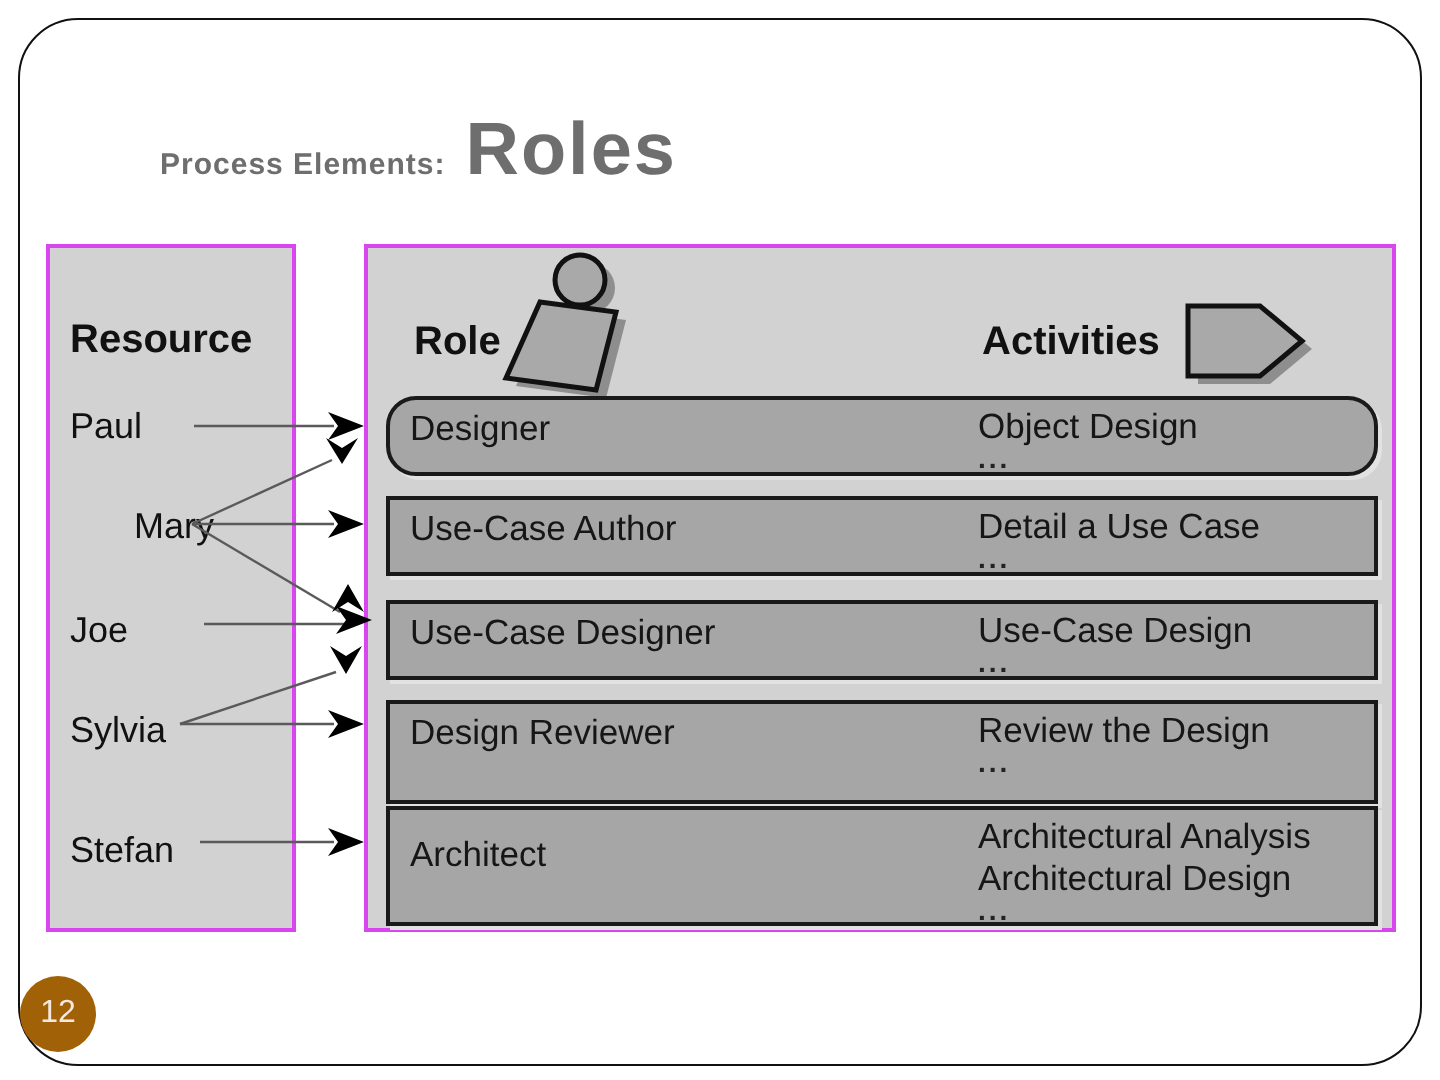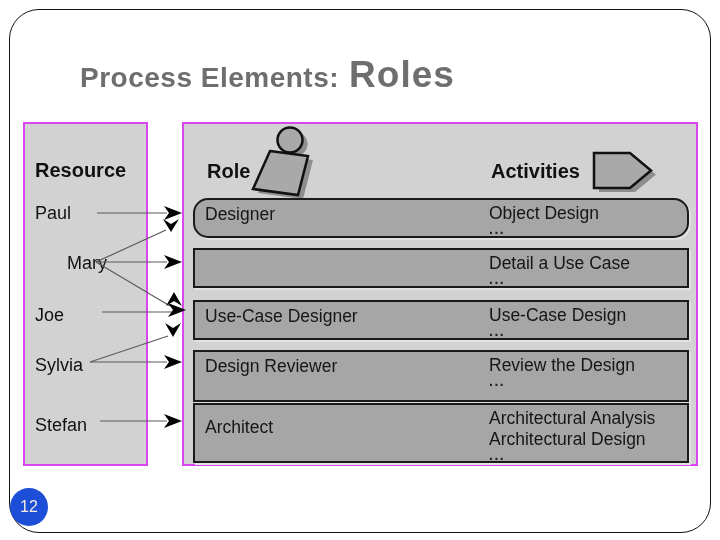--- a/index.html
+++ b/index.html
@@ -8,21 +8,21 @@
     font-family:"Liberation Sans", sans-serif; overflow:hidden;
   }
   .slide-border {
     position:absolute; left:9px; top:9px; width:702px; height:524px;
     border:1.5px solid #111; border-radius:30px; box-sizing:border-box;
   }
   .title-row {
     position:absolute; left:80px; top:54px; display:flex; align-items:baseline;
     gap:10px; color:#6f6e6e; white-space:nowrap;
   }
-  .title-prefix { font-size:28px; font-weight:bold; letter-spacing:0.5px;text-align:right; }
+  .title-prefix { font-size:15px; font-weight:bold; letter-spacing:0.5px;text-align:right; }
   .title-main   { font-size:37px; font-weight:bold; letter-spacing:1px; }
 
   .panel {
     position:absolute; background:#d2d2d2; border:2px solid #d946ef;
     box-sizing:border-box;
   }
   .resource-panel { left:23px; top:122px; width:125px; height:344px; }
   .role-panel     { left:182px; top:122px; width:516px; height:344px; }
 
   .panel-header { position:absolute; font-size:20px; font-weight:bold; color:#111; }
@@ -58,21 +58,21 @@
   .more-dots { font-size:14px; font-weight:bold; letter-spacing:1.5px;
                line-height:11px; color:#222; }
 
   .arrows { position:absolute; left:0; top:0; width:720px; height:540px;
             pointer-events:none; }
   .arrows path { stroke:#5a5a5a; stroke-width:1.2; fill:none; }
   .arrows polygon { fill:#000; }
 
   .page-badge {
     position:absolute; left:10px; top:488px; width:38px; height:38px;
-    border-radius:50%; background:#1d4ed8; color:#f4e9e2;
+    border-radius:50%; background:#a16207; color:#f4e9e2;
     display:flex; align-items:center; justify-content:center; font-size:16px;
   }
 </style>
 </head>
 <body>
 
 <div class="slide-border"></div>
 
 <div class="title-row">
   <span class="title-prefix">Process Elements:</span>
@@ -113,20 +113,21 @@
 
 <div class="row r0">
   <span class="role-cell">Designer</span>
   <div class="act-cell">
     <div>Object Design</div>
     <div class="more-dots">...</div>
   </div>
 </div>
 
 <div class="row r1">
+  <span class="role-cell">Use-Case Author</span>
   <div class="act-cell">
     <div>Detail a Use Case</div>
     <div class="more-dots">...</div>
   </div>
 </div>
 
 <div class="row r2">
   <span class="role-cell">Use-Case Designer</span>
   <div class="act-cell">
     <div>Use-Case Design</div>

